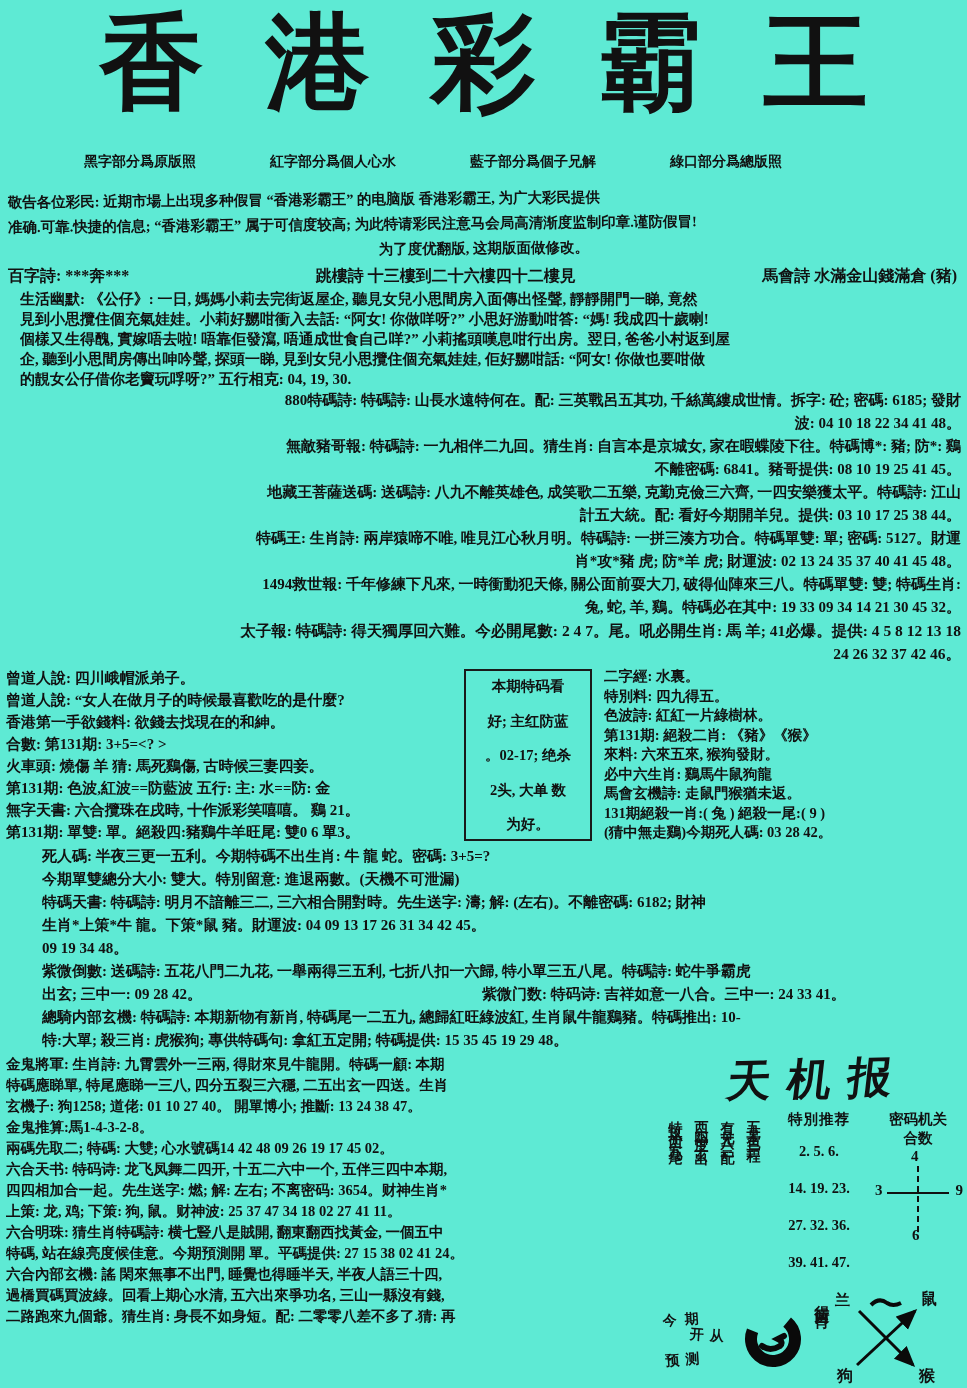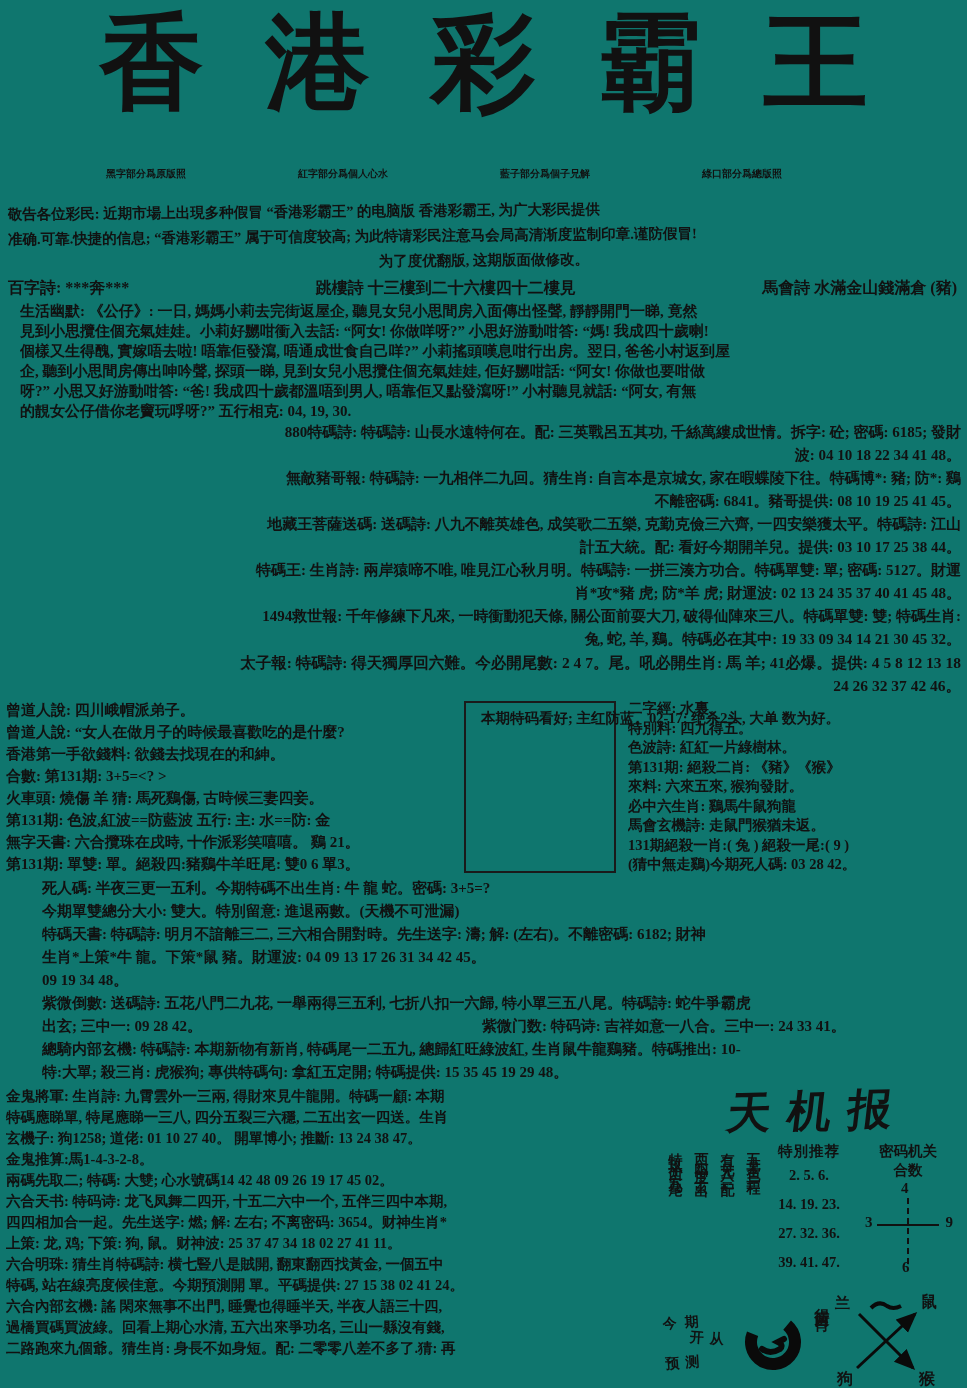--- a/index.html
+++ b/index.html
@@ -1,76 +1,76 @@
 <!DOCTYPE html>
 <html><head>
 <meta charset="utf-8">
 <style>
   html,body{margin:0;padding:0;background:#888;}
   .page{
     position:relative;width:967px;height:1388px;margin:0 auto;
-    background:#0f766e;color:#111;overflow:hidden;
+    background:#5eead4;color:#111;overflow:hidden;
     font-family:"Liberation Serif","DejaVu Serif",serif;font-weight:700;
   }
   
   .masthead{height:146px;}
   .masthead h1{
     margin:4px 0 0 0;text-align:center;font-size:104px;line-height:118px;
     font-weight:900;letter-spacing:62px;text-indent:62px;white-space:nowrap;
   }
   .legend{
     display:flex;justify-content:space-between;
-    padding:0 185px 0 106px;font-size:10px;line-height:24px;white-space:nowrap;margin-top:12px;
+    padding:0 185px 0 84px;font-size:14px;line-height:24px;white-space:nowrap;
   }
   
   .notice{margin-top:12px;padding:0 8px;transform:rotate(-0.5deg);}
   .notice p{margin:0;font-size:14.5px;line-height:25px;white-space:nowrap;overflow:hidden;}
   .notice p.center{text-align:center;}
   
   .poems{display:flex;justify-content:space-between;padding:2px 10px 0 8px;
     font-size:16px;line-height:26px;white-space:nowrap;}
   
   .joke{padding:0 20px;}
   .joke p{margin:0;font-size:15px;line-height:20px;white-space:nowrap;overflow:hidden;}
   .tips{padding:0 6px;}
   .tips p{margin:0;font-size:15px;line-height:23px;white-space:nowrap;overflow:hidden;text-align:right;}
   .tips p.em{font-weight:900;font-size:15.5px;}
   
   .zone{display:flex;padding:2px 6px 0 6px;height:176px;}
   .z-left{width:452px;}
   .z-left p{margin:0;font-size:15px;line-height:22px;white-space:nowrap;overflow:hidden;}
   .z-box{
-    width:118px;height:156px;border:2px solid #1a1a1a;margin:2px 8px 0 6px;padding:6px 15px;
-    display:flex;flex-direction:row;justify-content:space-between;
+    width:118px;height:156px;border:2px solid #1a1a1a;margin:2px 8px 0 6px;padding:6px 3px;
+    display:flex;flex-direction:column;justify-content:space-between;
     text-align:center;font-size:14.5px;
   }
   .z-box p{margin:0;line-height:18px;white-space:nowrap;}
   .z-right{flex:1;padding-left:4px;}
   .z-right p{margin:0;font-size:14.5px;line-height:19.5px;white-space:nowrap;overflow:hidden;}
   
   .mid{padding:2px 6px 0 6px;margin-left:36px;}
   .mid p{margin:0;font-size:15px;line-height:23px;white-space:nowrap;overflow:hidden;}
   .mid .row2{display:flex;font-size:15px;line-height:23px;white-space:nowrap;}
   .mid .row2 .a{width:440px;}
   
   .bottom{display:flex;padding:2px 6px 0 6px;}
   .b-left{width:652px;}
   .b-left p{margin:0;font-size:14.5px;line-height:21px;white-space:nowrap;overflow:hidden;}
   .b-right{flex:1;position:relative;padding-left:6px;}
   .tj-title{
     text-align:center;font-size:44px;line-height:52px;font-weight:900;
     letter-spacing:16px;text-indent:10px;transform:skewX(-8deg) rotate(-1.5deg);white-space:nowrap;
   }
-  .tj-grid{display:flex;margin-top:4px;}
+  .tj-grid{display:flex;gap:10px;margin-top:4px;}
   .vcols{display:flex;gap:7px;padding-left:2px;}
   .vcol{writing-mode:vertical-rl;text-orientation:upright;font-size:14px;
     letter-spacing:5px;line-height:19px;height:146px;font-weight:900;}
   .rec{text-align:center;font-size:14.5px;width:92px;}
   .rec .rec-h{font-weight:900;letter-spacing:1px;}
-  .rec p{margin:0;line-height:29px;font-weight:900;}
+  .rec p{margin:8px;line-height:29px;font-weight:900;}
   .code{text-align:center;font-size:14.5px;flex:1;}
   .code .code-h{font-weight:900;}
   .cross{position:relative;width:78px;height:86px;margin:4px auto 0 auto;font-size:15px;}
   .cross .hline{position:absolute;left:8px;right:8px;top:40px;border-top:2px solid #111;}
   .cross .vline{position:absolute;top:14px;bottom:6px;left:38px;border-left:2px dashed #111;}
   .cross .t{position:absolute;top:-4px;left:32px;}
   .cross .l{position:absolute;top:30px;left:-4px;}
   .cross .r{position:absolute;top:30px;right:-6px;}
   .cross .b{position:absolute;bottom:-6px;left:33px;}
   .lucky{display:flex;align-items:center;margin-top:6px;height:96px;}
@@ -112,21 +112,20 @@
     <span>百字詩: ***奔***</span>
     <span>跳樓詩 十三樓到二十六樓四十二樓見</span>
     <span>馬會詩 水滿金山錢滿倉 (豬)</span>
   </div>
 
   <div class="joke">
     <p>生活幽默: 《公仔》: 一日, 媽媽小莉去完街返屋企, 聽見女兒小思間房入面傳出怪聲, 靜靜開門一睇, 竟然</p>
     <p>見到小思攬住個充氣娃娃。小莉好嬲咁衝入去話: “阿女! 你做咩呀?” 小思好游動咁答: “媽! 我成四十歲喇!</p>
     <p>個樣又生得醜, 實嫁唔去啦! 唔靠佢發瀉, 唔通成世食自己咩?” 小莉搖頭嘆息咁行出房。翌日, 爸爸小村返到屋</p>
     <p>企, 聽到小思間房傳出呻吟聲, 探頭一睇, 見到女兒小思攬住個充氣娃娃, 佢好嬲咁話: “阿女! 你做也要咁做</p>
-    <p>呀?” 小思又好游動咁答: “爸! 我成四十歲都溫唔到男人, 唔靠佢又點發瀉呀!” 小村聽見就話: “阿女, 有無</p>
     <p>的靚女公仔借你老竇玩哹呀?” 五行相克: 04, 19, 30.</p>
   </div>
 
   <div class="tips">
     <p>880特碼詩:   特碼詩: 山長水遠特何在。配: 三英戰呂五其功, 千絲萬縷成世情。拆字: 砼; 密碼: 6185; 發財</p>
     <p>波: 04 10 18 22 34 41 48。</p>
     <p>無敵豬哥報:  特碼詩: 一九相伴二九回。猜生肖: 自言本是京城女, 家在暇蝶陵下往。特碼博*: 豬; 防*: 鷄</p>
     <p>不離密碼: 6841。豬哥提供: 08 10 19 25 41 45。</p>
     <p>地藏王菩薩送碼:  送碼詩: 八九不離英雄色, 成笑歌二五樂, 克勤克儉三六齊, 一四安樂獲太平。特碼詩: 江山</p>
     <p>計五大統。配: 看好今期開羊兒。提供: 03 10 17 25 38 44。</p>

